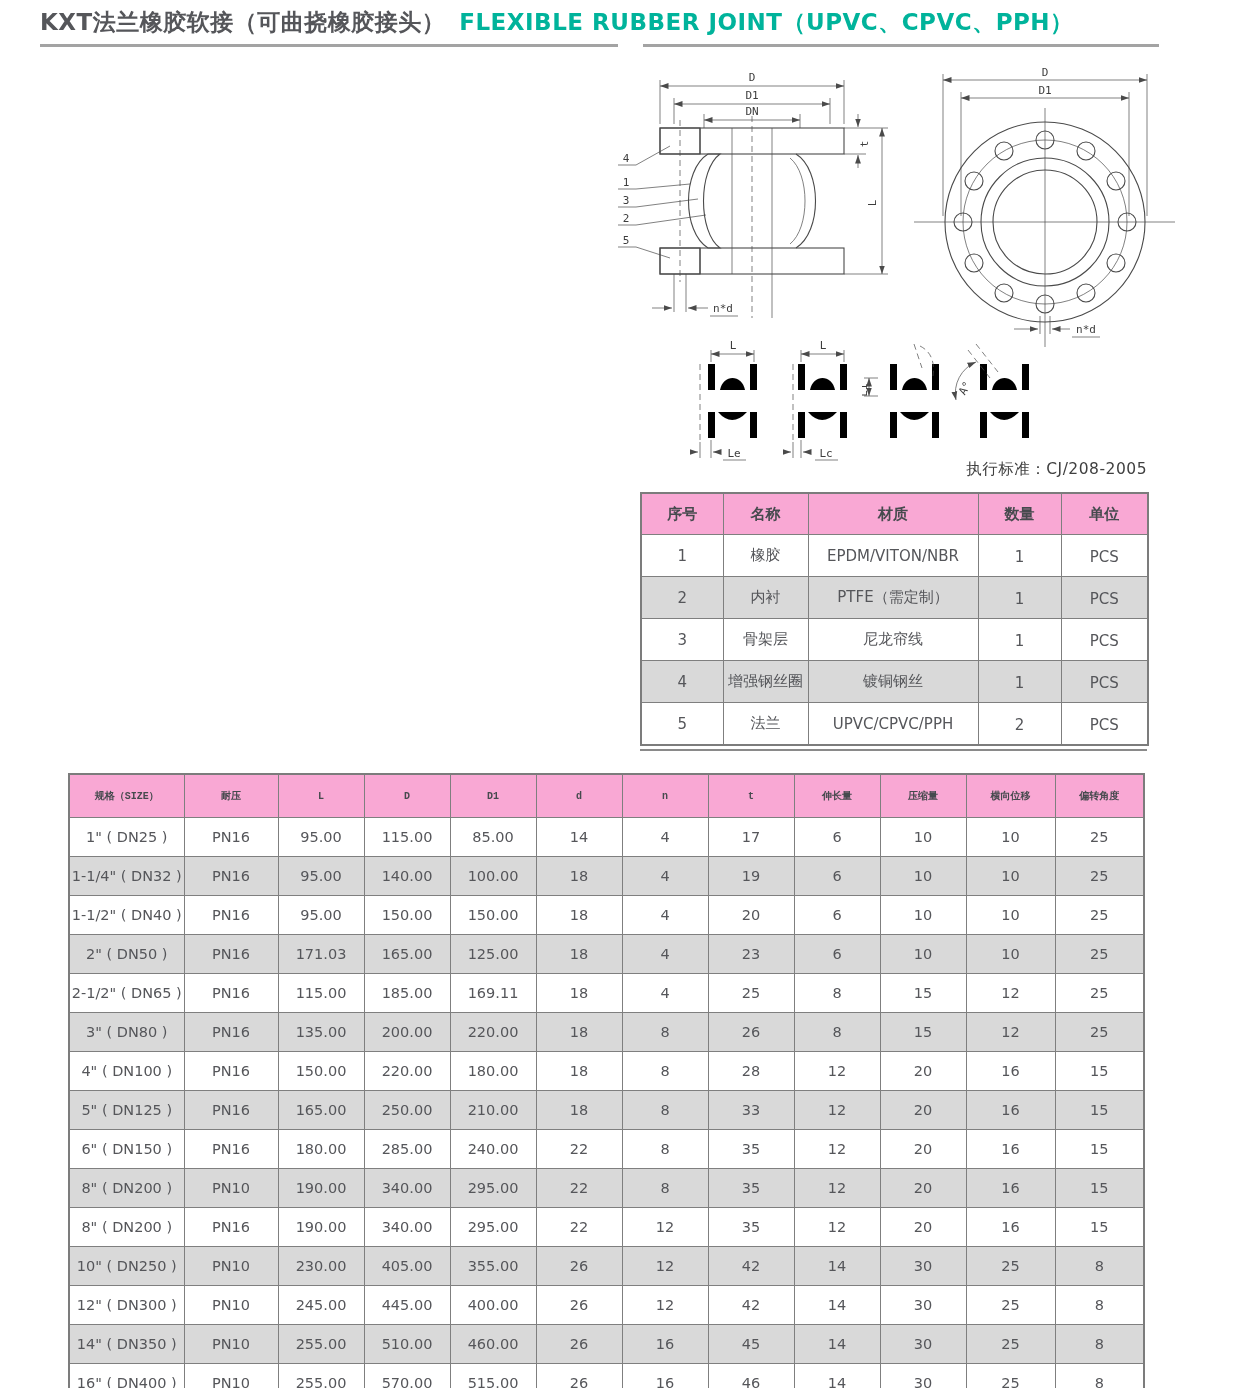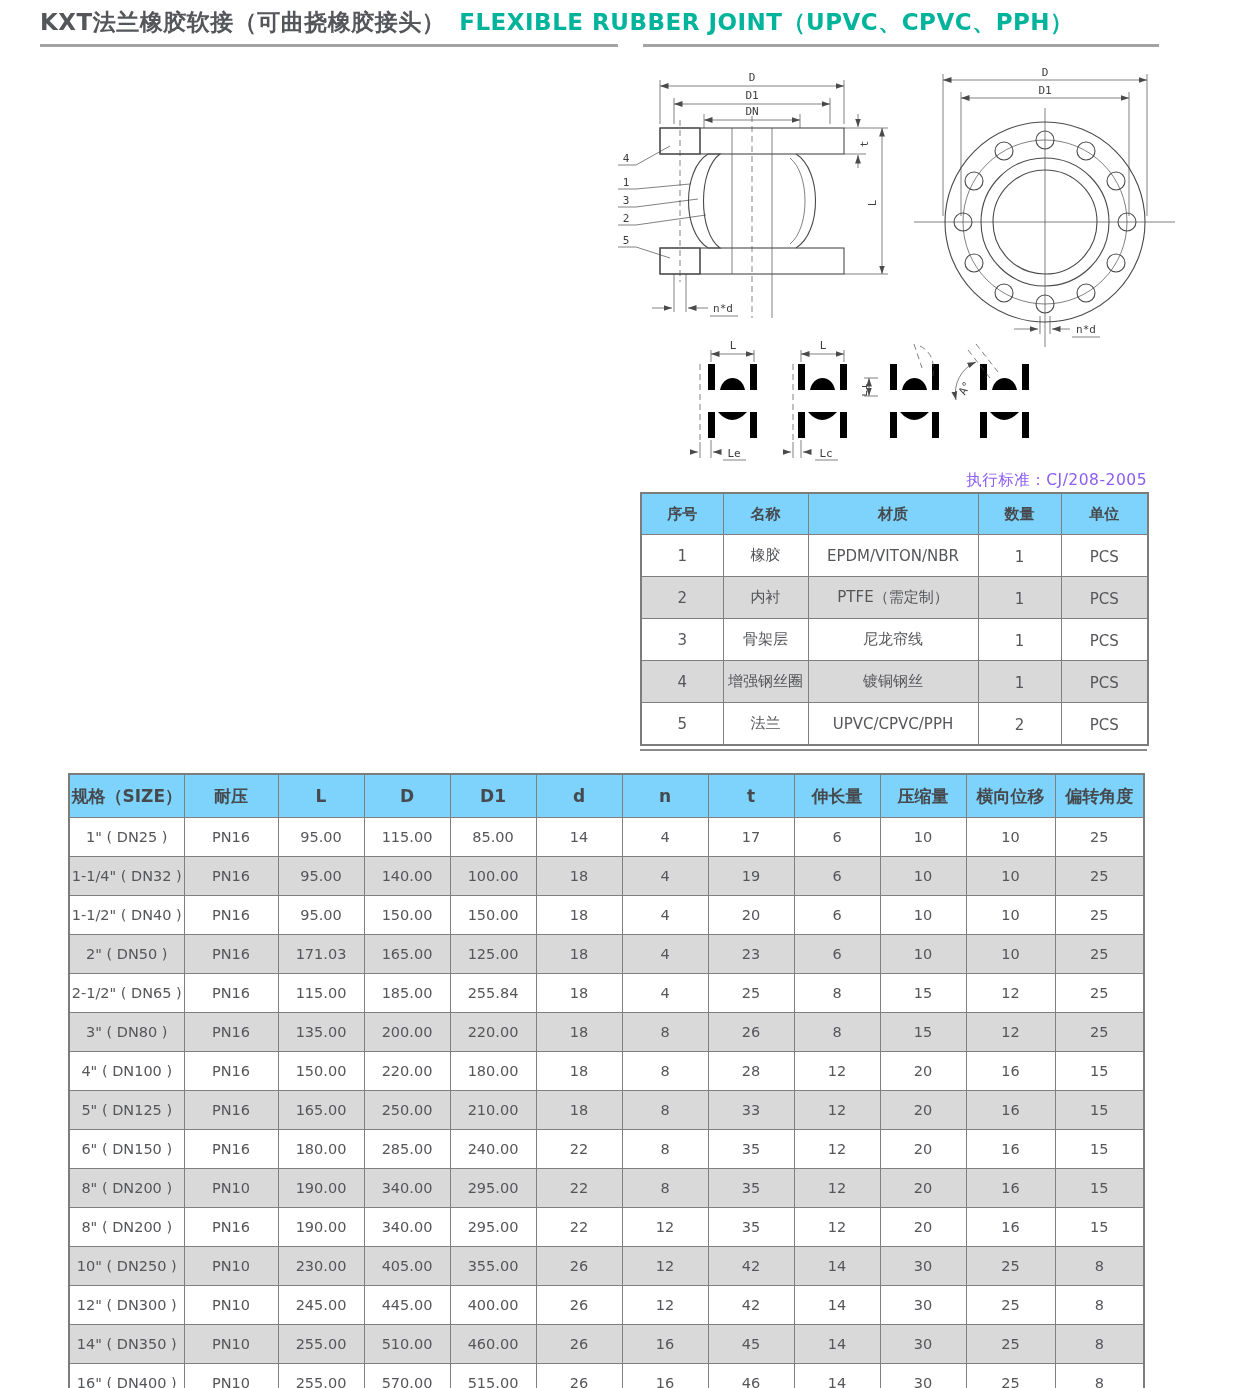--- a/index.html
+++ b/index.html
@@ -8,44 +8,44 @@
 
   
   .title-row{position:absolute;left:40px;top:7px;font-size:23px;font-weight:bold;white-space:nowrap;letter-spacing:.5px;}
   .title-zh{color:#55565a;}
   .title-en{color:#00b39b;margin-left:14px;}
   .rule{position:absolute;top:44px;height:3px;background:#a3a3a3;}
   .rule-left{left:40px;width:578px;}
   .rule-right{left:643px;width:516px;}
 
   
-  .standard{position:absolute;left:847px;top:470px;width:300px;text-align:right;
-            font-size:15.5px;color:#8b5cf6;letter-spacing:.5px;}
+  .standard{position:absolute;left:847px;top:459px;width:300px;text-align:right;
+            font-size:15.5px;color:#404040;letter-spacing:.5px;}
 
   
   .draw{position:absolute;}
   .draw line,.draw path,.draw rect,.draw circle,.draw ellipse{stroke:#4a4a4a;stroke-width:1.1;fill:none;}
   .draw .thin{stroke-width:.7;}
   .draw .dash{stroke-dasharray:6 4;stroke-width:.7;}
   .draw text{fill:#3d3d3d;font-family:"DejaVu Sans Mono","Liberation Mono",monospace;
              font-size:11px;text-anchor:middle;stroke:none;}
   .photo-svg ellipse,.photo-svg path,.photo-svg line{stroke:none;}
 
   
   table{border-collapse:collapse;table-layout:fixed;width:100%;}
   .parts-wrap{position:absolute;left:640px;top:492px;width:507px;border-bottom:2px solid #8a8a8a;padding-bottom:3px;}
   .spec-wrap{position:absolute;left:68px;top:773px;width:1075px;border-bottom:2px solid #cfcfcf;padding-bottom:2px;}
   .grid{border:2px solid #7c7c7c;}
   .grid th,.grid td{border:1px solid #7f7f7f;text-align:center;vertical-align:middle;
                     font-size:15px;color:#55565a;overflow:hidden;white-space:nowrap;}
-  .grid th{background:#7dd3fc;font-weight:bold;color:#464a4e;}
+  .grid th{background:#f9a8d4;font-weight:bold;color:#464a4e;font-family:Liberation Mono, monospace;}
   .parts-table th{height:38px;}
   .parts-table td{height:37px;}
   .parts-table tbody tr:nth-child(even) td{background:#d9d9d9;}
-  .spec-table th{height:40px;font-size:17px;margin-left:32px;}
+  .spec-table th{height:40px;font-size:10px;margin-left:32px;}
   .spec-table td{height:36px;font-size:14.5px;}
   .spec-table tbody tr:nth-child(even) td{background:#d9d9d9;}
   .vtop{vertical-align:top;padding-top:3px;}
 </style>
 </head>
 <body>
 
 <div class="page">
 
   <svg width="0" height="0" style="position:absolute" aria-hidden="true">
@@ -422,21 +422,21 @@
             <td>6</td>
             <td>10</td>
             <td>10</td>
             <td>25</td>
         </tr>
         <tr>
           <td>2-1/2" ( DN65 )</td>
             <td>PN16</td>
             <td>115.00</td>
             <td>185.00</td>
-            <td>255.84</td>
+            <td>169.11</td>
             <td>18</td>
             <td>4</td>
             <td>25</td>
             <td>8</td>
             <td>15</td>
             <td>12</td>
             <td>25</td>
         </tr>
         <tr>
           <td>3" ( DN80 )</td>

